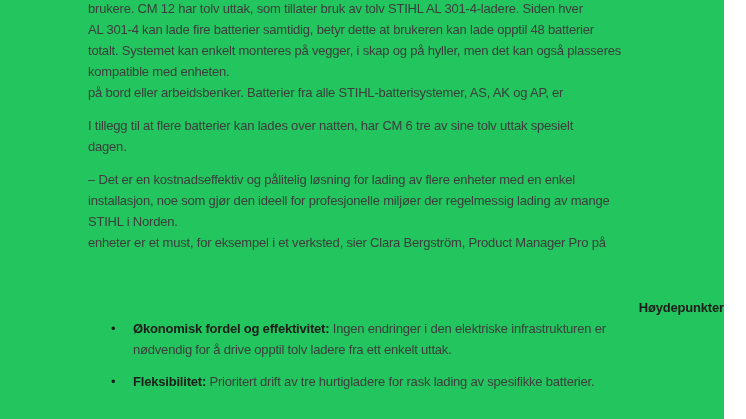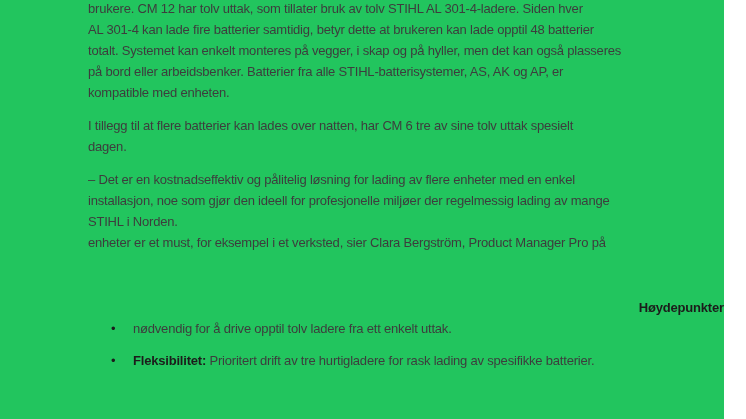--- a/index.html
+++ b/index.html
@@ -52,22 +52,22 @@
 </head>
 <body>
 
 <div class="page">
   <div class="content">
 
     <div class="para">
       <div class="line">brukere. CM 12 har tolv uttak, som tillater bruk av tolv STIHL AL 301-4-ladere. Siden hver</div>
       <div class="line">AL 301-4 kan lade fire batterier samtidig, betyr dette at brukeren kan lade opptil 48 batterier</div>
       <div class="line">totalt. Systemet kan enkelt monteres på vegger, i skap og på hyller, men det kan også plasseres</div>
+      <div class="line">kompatible med enheten.</div>
       <div class="line">på bord eller arbeidsbenker. Batterier fra alle STIHL-batterisystemer, AS, AK og AP, er</div>
-      <div class="line">kompatible med enheten.</div>
     </div>
 
     <div class="para">
       <div class="line">I tillegg til at flere batterier kan lades over natten, har CM 6 tre av sine tolv uttak spesielt</div>
       <div class="line">dagen.</div>
     </div>
 
     <div class="para">
       <div class="line">– Det er en kostnadseffektiv og pålitelig løsning for lading av flere enheter med en enkel</div>
       <div class="line">installasjon, noe som gjør den ideell for profesjonelle miljøer der regelmessig lading av mange</div>
@@ -75,20 +75,24 @@
       <div class="line">enheter er et must, for eksempel i et verksted, sier Clara Bergström, Product Manager Pro på</div>
     </div>
 
     <div class="highlights">
       <div class="heading bold">Høydepunkter:</div>
 
       <ul class="bullet-list">
         <li class="bullet">
           <span class="bullet-dot">•</span>
           <div class="bullet-text">
+            <div class="line">
+              <span class="bold">Økonomisk fordel og effektivitet:</span>
+              <span>Ingen endringer i den elektriske infrastrukturen er</span>
+            </div>
             <div class="line">nødvendig for å drive opptil tolv ladere fra ett enkelt uttak.</div>
           </div>
         </li>
 
         <li class="bullet">
           <span class="bullet-dot">•</span>
           <div class="bullet-text">
             <div class="line">
               <span class="bold">Fleksibilitet:</span>
               <span>Prioritert drift av tre hurtigladere for rask lading av spesifikke batterier.</span>

